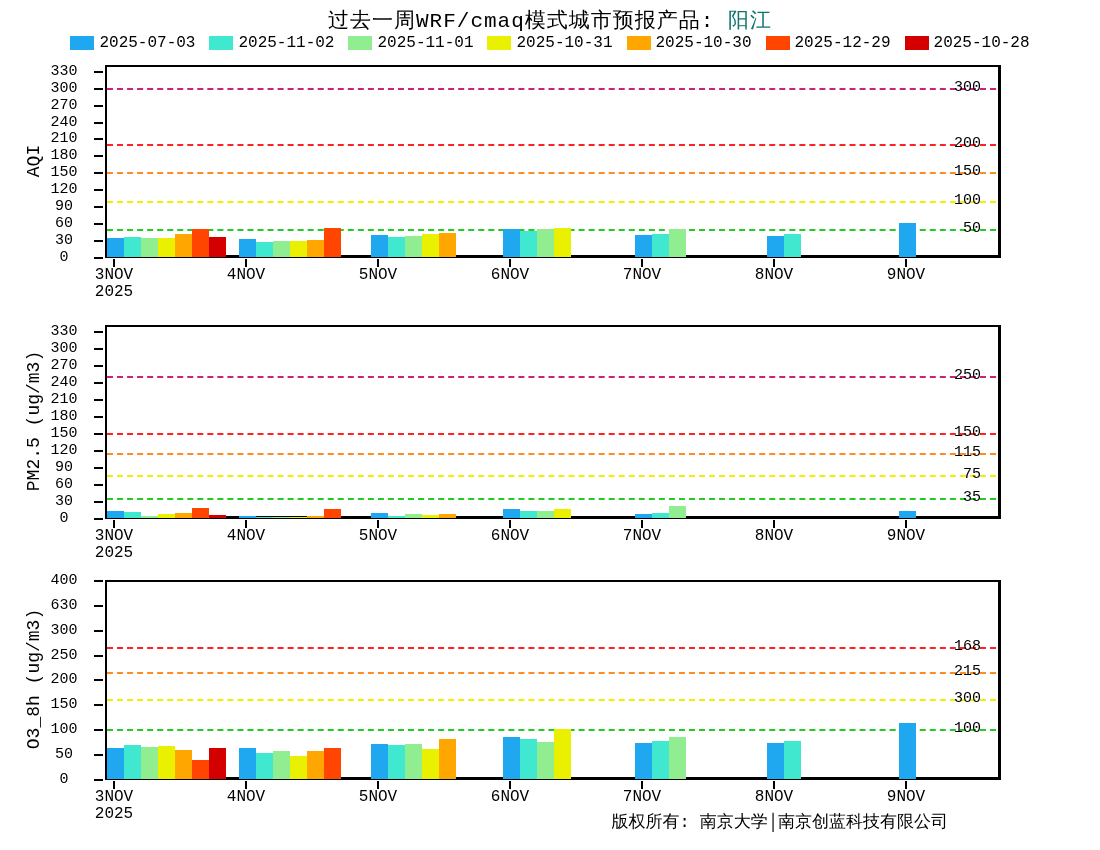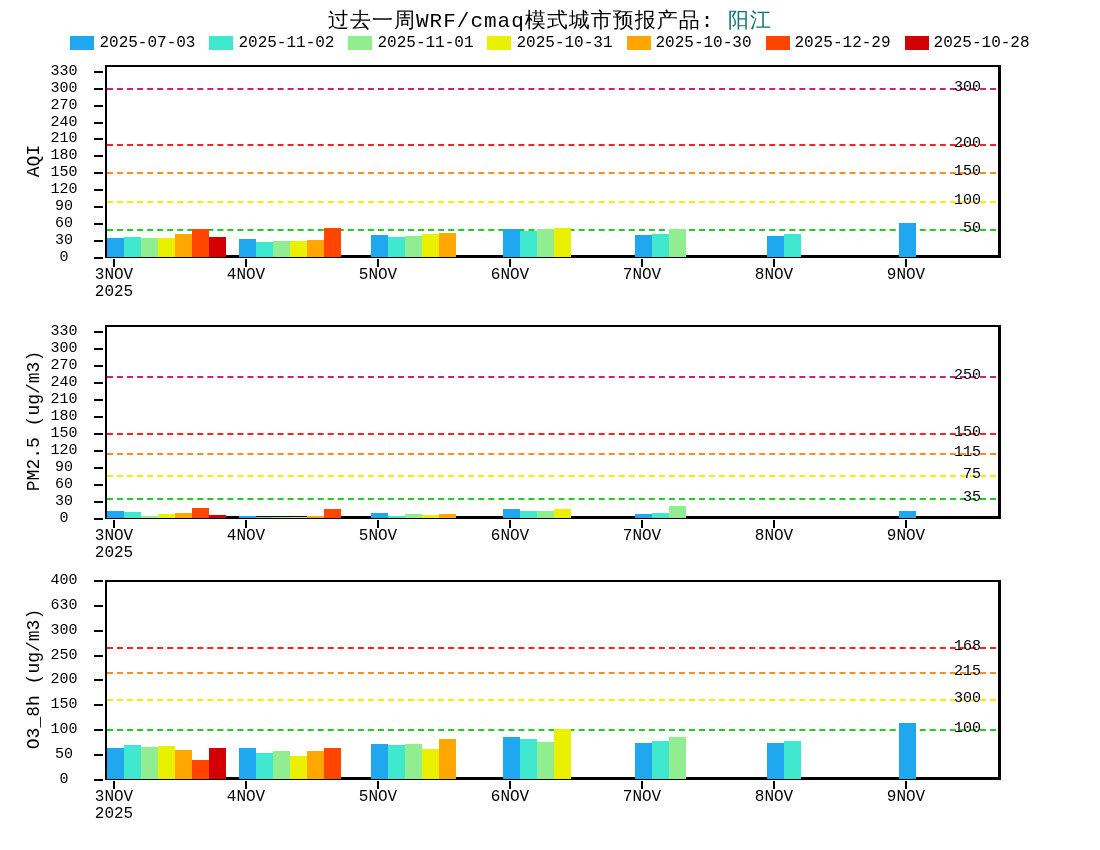--- a/index.html
+++ b/index.html
@@ -284,13 +284,14 @@
       <div class="bar" style="left: 652px; width: 17px; top: 740.692px; height: 38.3085px; background: rgb(64, 232, 208);"></div>
       <div class="bar" style="left: 669px; width: 17px; top: 737.209px; height: 41.791px; background: rgb(144, 238, 144);"></div>
       <div class="xtickmark" style="left: 773px; top: 781px;"></div>
       <div class="xticklab" style="left: 739px; top: 788px;">8NOV</div>
       <div class="bar" style="left: 767px; width: 17px; top: 742.682px; height: 36.3184px; background: rgb(31, 167, 240);"></div>
       <div class="bar" style="left: 784px; width: 17px; top: 740.692px; height: 38.3085px; background: rgb(64, 232, 208);"></div>
       <div class="xtickmark" style="left: 905px; top: 781px;"></div>
       <div class="xticklab" style="left: 871px; top: 788px;">9NOV</div>
       <div class="bar" style="left: 899px; width: 17px; top: 723.279px; height: 55.7214px; background: rgb(31, 167, 240);"></div>
     </div>
+  <div class="copyright">版权所有: 南京大学│南京创蓝科技有限公司</div>
 </div>
 
 </body></html>

